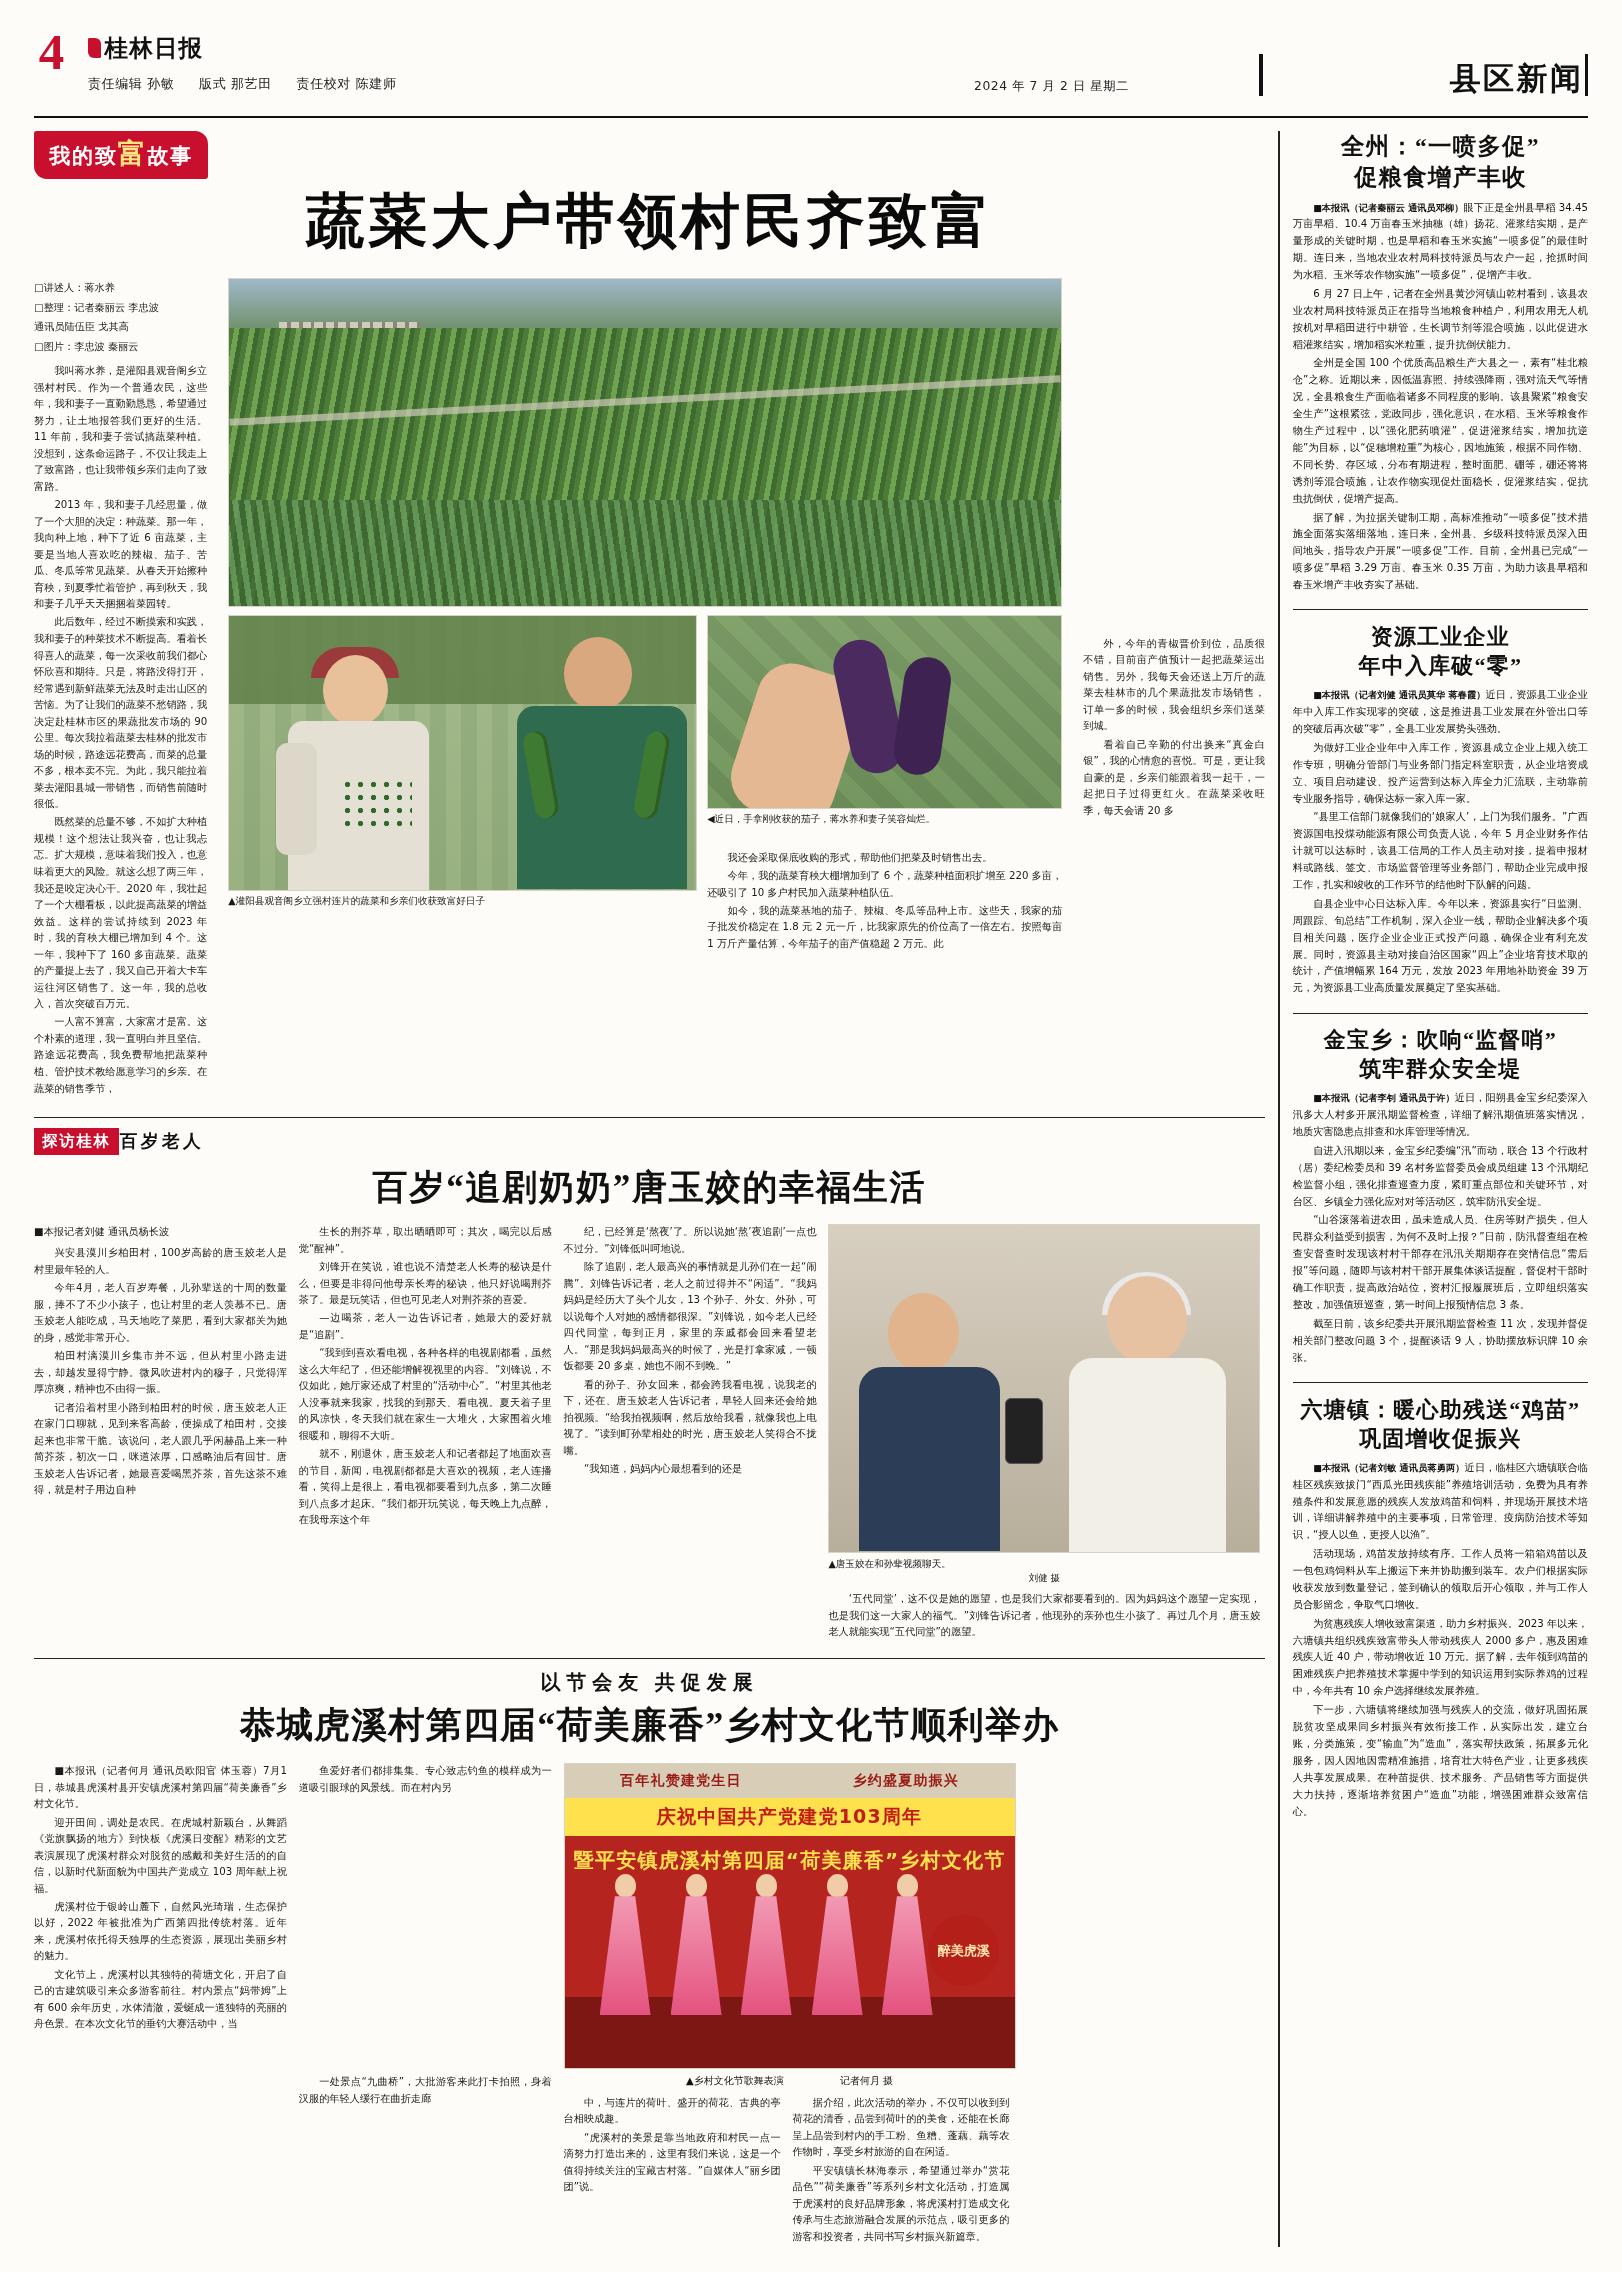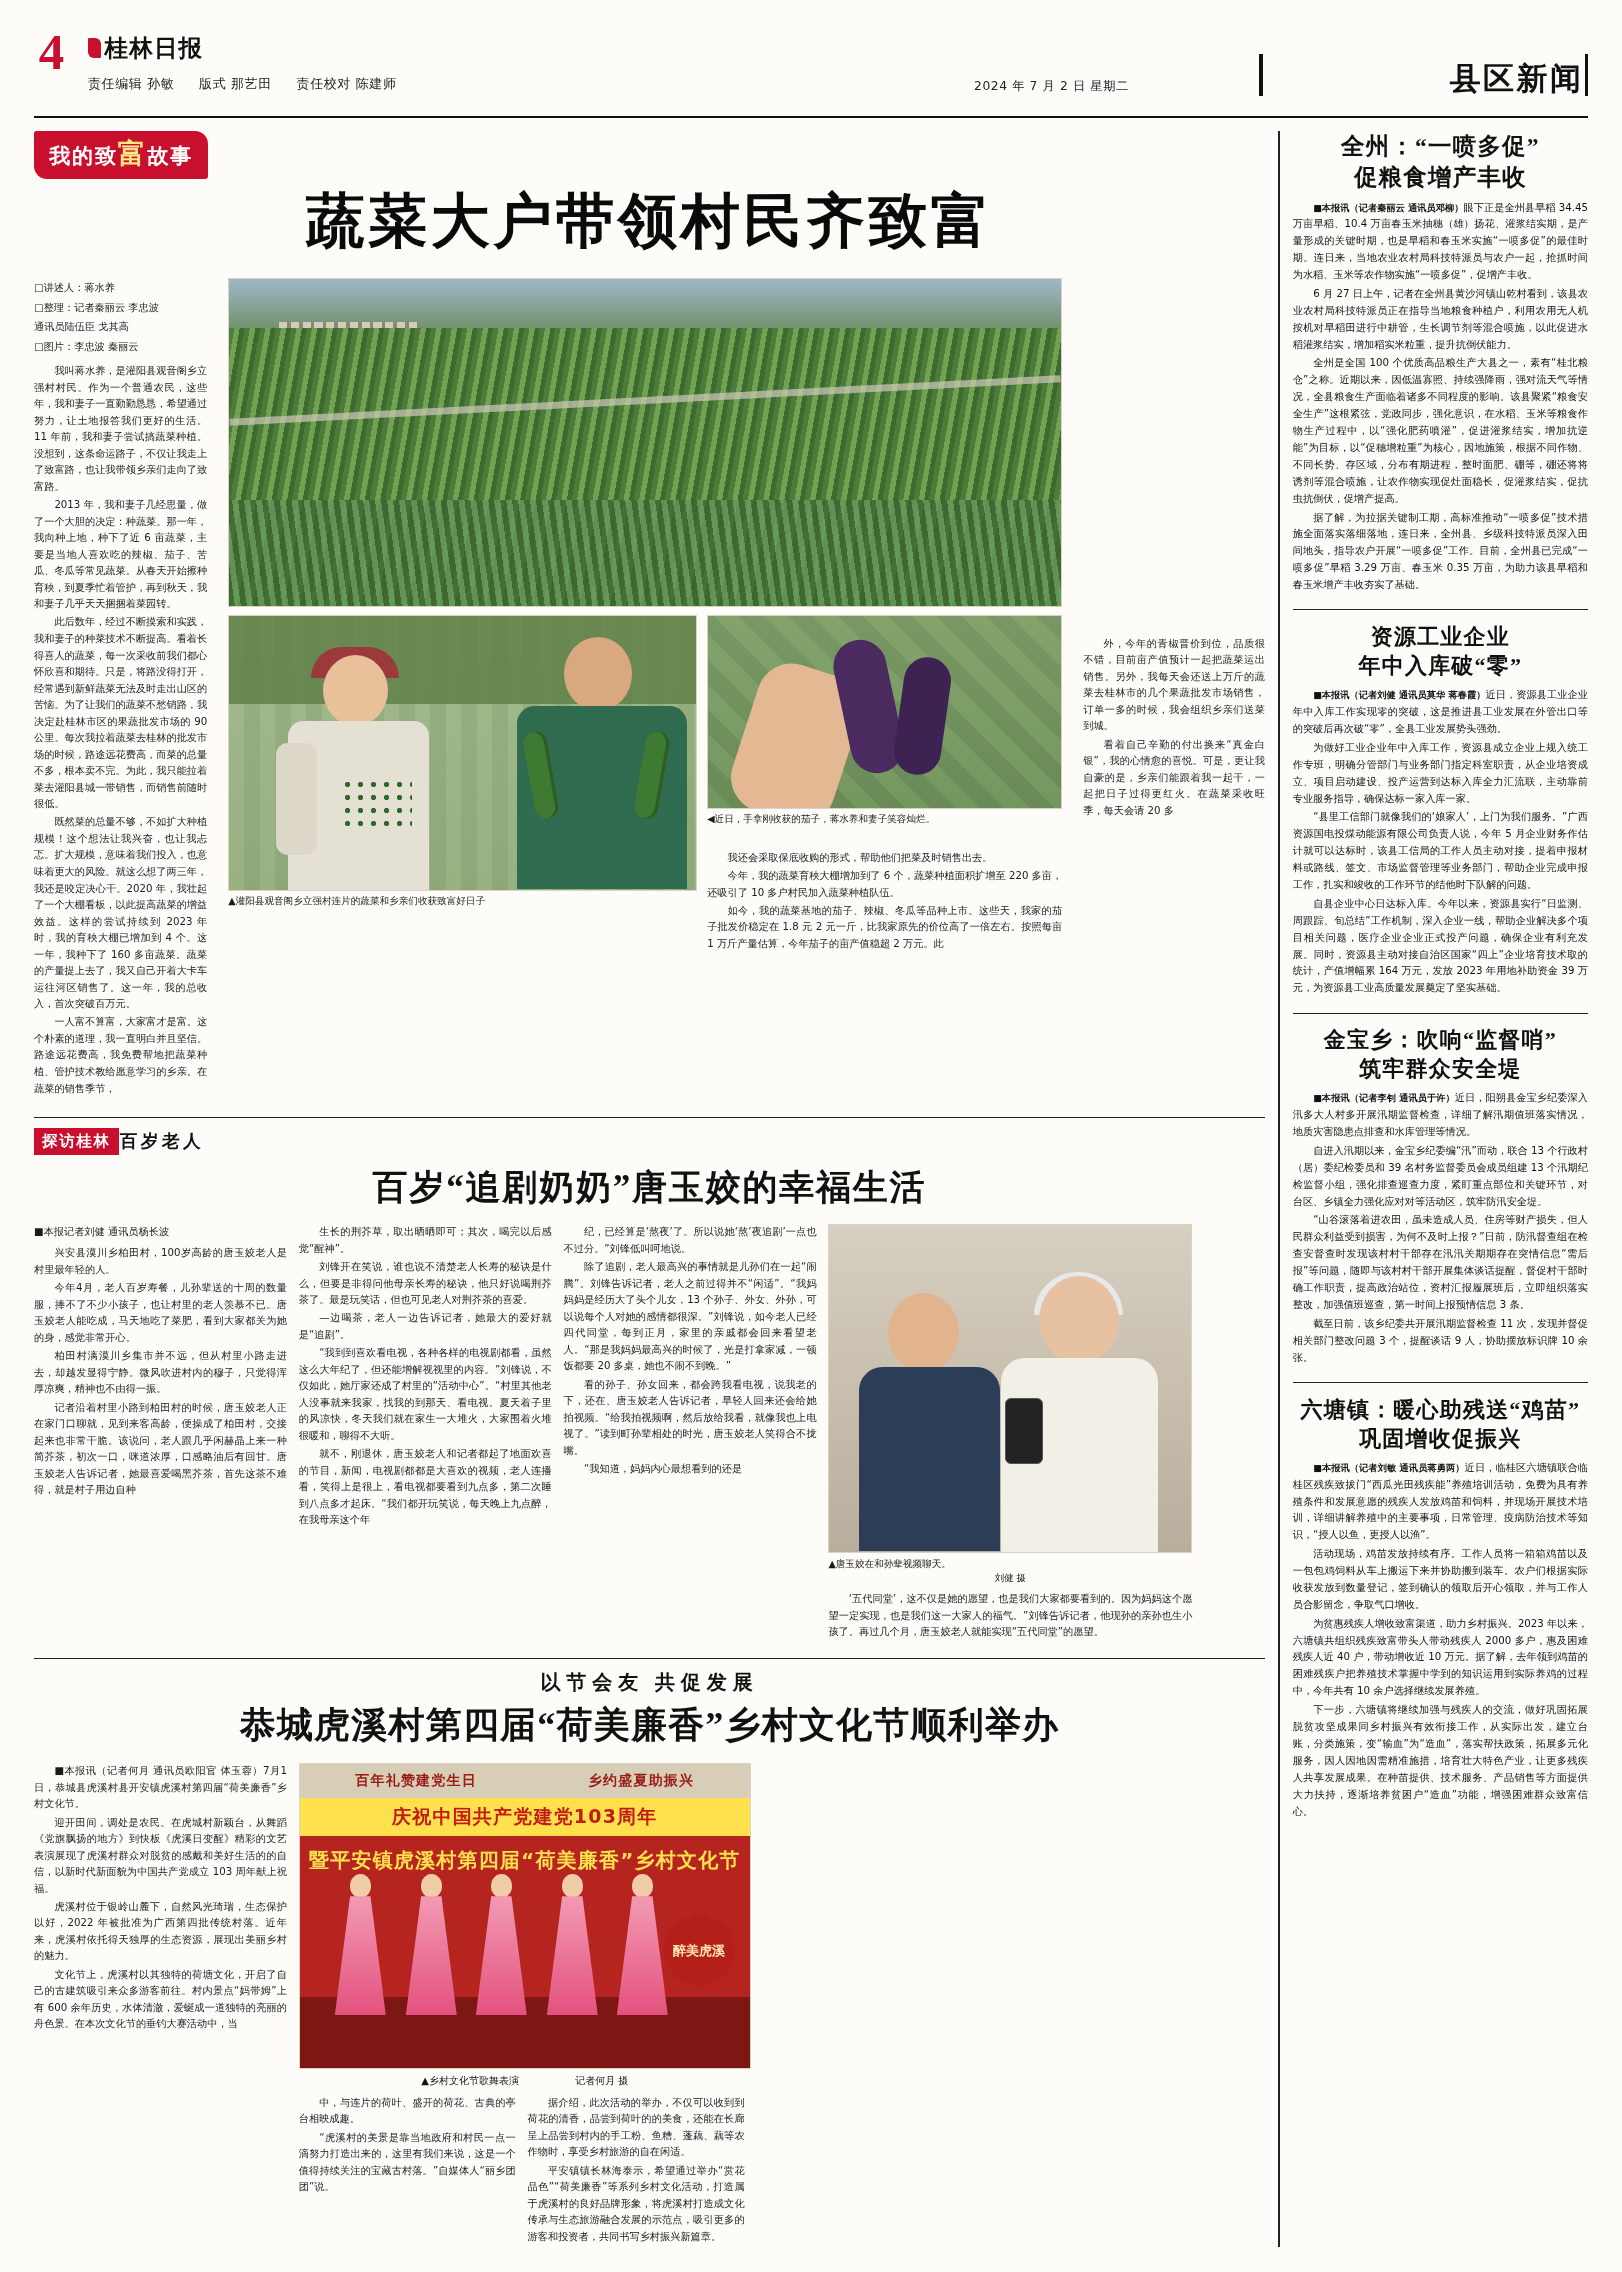--- a/index.html
+++ b/index.html
@@ -93,21 +93,21 @@
   
   .hr-thick { border:0; border-top:1.8px solid #222; margin:15.3px 0 10.6px 0;}
 
   
   .tag-line { display:flex; align-items:center; gap:1px; margin-bottom:3.5px;}
   .tag-box { background:#c8102e; color:#fff; font-size:15.3px; font-weight:bold; padding:2.9px 8.2px; letter-spacing:1.8px; font-family:"Liberation Serif", serif;}
   .tag-txt { font-size:17.6px; font-weight:bold; letter-spacing:3.5px; font-family:"Liberation Serif", serif;}
   .headline-2 { text-align:center; font-size:35px; font-weight:bold; letter-spacing:1.8px; margin:9.4px 0 13px 0; font-family:"Liberation Serif", serif;}
   .s2-grid { display:flex; gap:11.8px;}
   .s2c { width:253px; }
-  .s2-photo { width:364px; }
+  .s2-photo { width:432px; }
   .granny { height:329px; background:#cfc6b6; position:relative; overflow:hidden;}
   .granny .wall { position:absolute; inset:0; background:linear-gradient(#d7cfc0,#b8ae9c);}
   .granny .woman1 { position:absolute; left:23.5px; bottom:0; width:153px;height:259px;}
   .granny .woman1 .h { position:absolute; left:35px; top:0; width:71px;height:79px;border-radius:50%;background:#e2b48e;}
   .granny .woman1 .b { position:absolute; left:5.9px; top:74px; width:141px;height:184px;background:#2c3e57;border-radius:23.5px 23.5px 0 0;}
   .granny .woman2 { position:absolute; right:23.5px; bottom:0; width:176px;height:276px;}
   .granny .woman2 .h { position:absolute; left:47px; top:0; width:80px;height:88px;border-radius:50%;background:#e6c2a2;}
   .granny .woman2 .hair{ position:absolute; left:42px; top:-4.7px; width:89px;height:43px;border-radius:47px 47px 0 0;background:#e8e8e8;}
   .granny .woman2 .b { position:absolute; left:9.4px; top:82px; width:157px;height:194px;background:#f2efe6;border-radius:23.5px 23.5px 0 0;}
   .granny .phone { position:absolute; left:176px; bottom:88px; width:38px;height:66px;background:#222;border-radius:5.9px;border:1.8px solid #555;}
@@ -305,20 +305,25 @@
         <div class="kicker">以节会友    共促发展</div>
         <div class="headline-3">恭城虎溪村第四届“荷美廉香”乡村文化节顺利举办</div>
 
         <div class="s3-grid">
           <div class="s3c col-text">
             <p><span>■本报讯（记者何月    通讯员欧阳官    体玉蓉）</span><span>7月1日，恭城县虎溪村县开安镇虎溪村第四届“荷美廉香”乡村文化节。</span></p>
             <p>迎开田间，调处是农民。在虎城村新颖台，从舞蹈《党旗飘扬的地方》到快板《虎溪日变醒》精彩的文艺表演展现了虎溪村群众对脱贫的感戴和美好生活的的自信，以新时代新面貌为中国共产党成立 103 周年献上祝福。</p>
             <p>虎溪村位于银岭山麓下，自然风光琦瑞，生态保护以好，2022 年被批准为广西第四批传统村落。近年来，虎溪村依托得天独厚的生态资源，展现出美丽乡村的魅力。</p>
             <p>文化节上，虎溪村以其独特的荷塘文化，开启了自己的古建筑吸引来众多游客前往。村内景点“妈带姆”上有 600 余年历史，水体清澈，爱蜒成一道独特的亮丽的舟色景。在本次文化节的垂钓大赛活动中，当</p>
           </div>
+          <div class="s3c col-text">
+            <p>鱼爱好者们都排集集、专心致志钓鱼的模样成为一道吸引眼球的风景线。而在村内另</p>
+            <div style="height:276px"></div>
+            <p>一处景点“九曲桥”，大批游客来此打卡拍照，身着汉服的年轻人缓行在曲折走廊</p>
+          </div>
           <div class="s3-photo">
             <div class="photo stage">
               <div class="banner1">
                 <span>百年礼赞建党生日</span>
                 <span>乡约盛夏助振兴</span>
               </div>
               <div class="banner2">庆祝中国共产党建党103周年</div>
               <div class="banner3">暨平安镇虎溪村第四届“荷美廉香”乡村文化节</div>
               <div class="floor"></div>
               <div class="dancer" style="left:35px">

